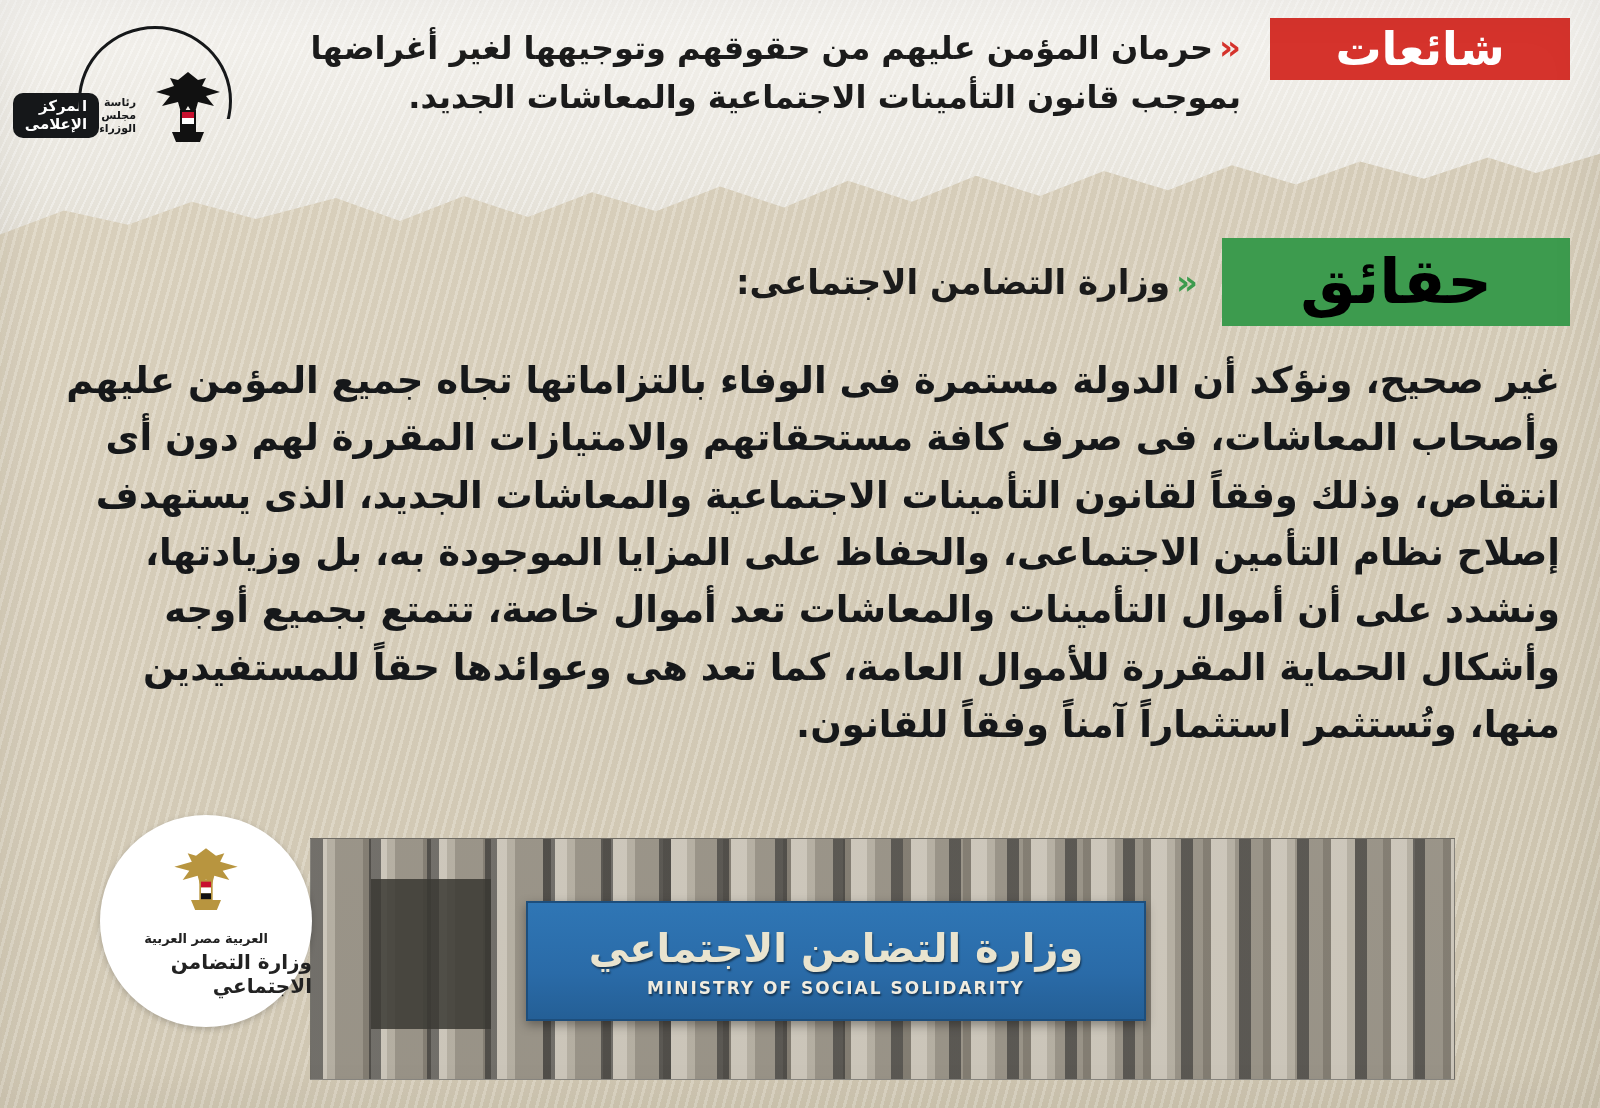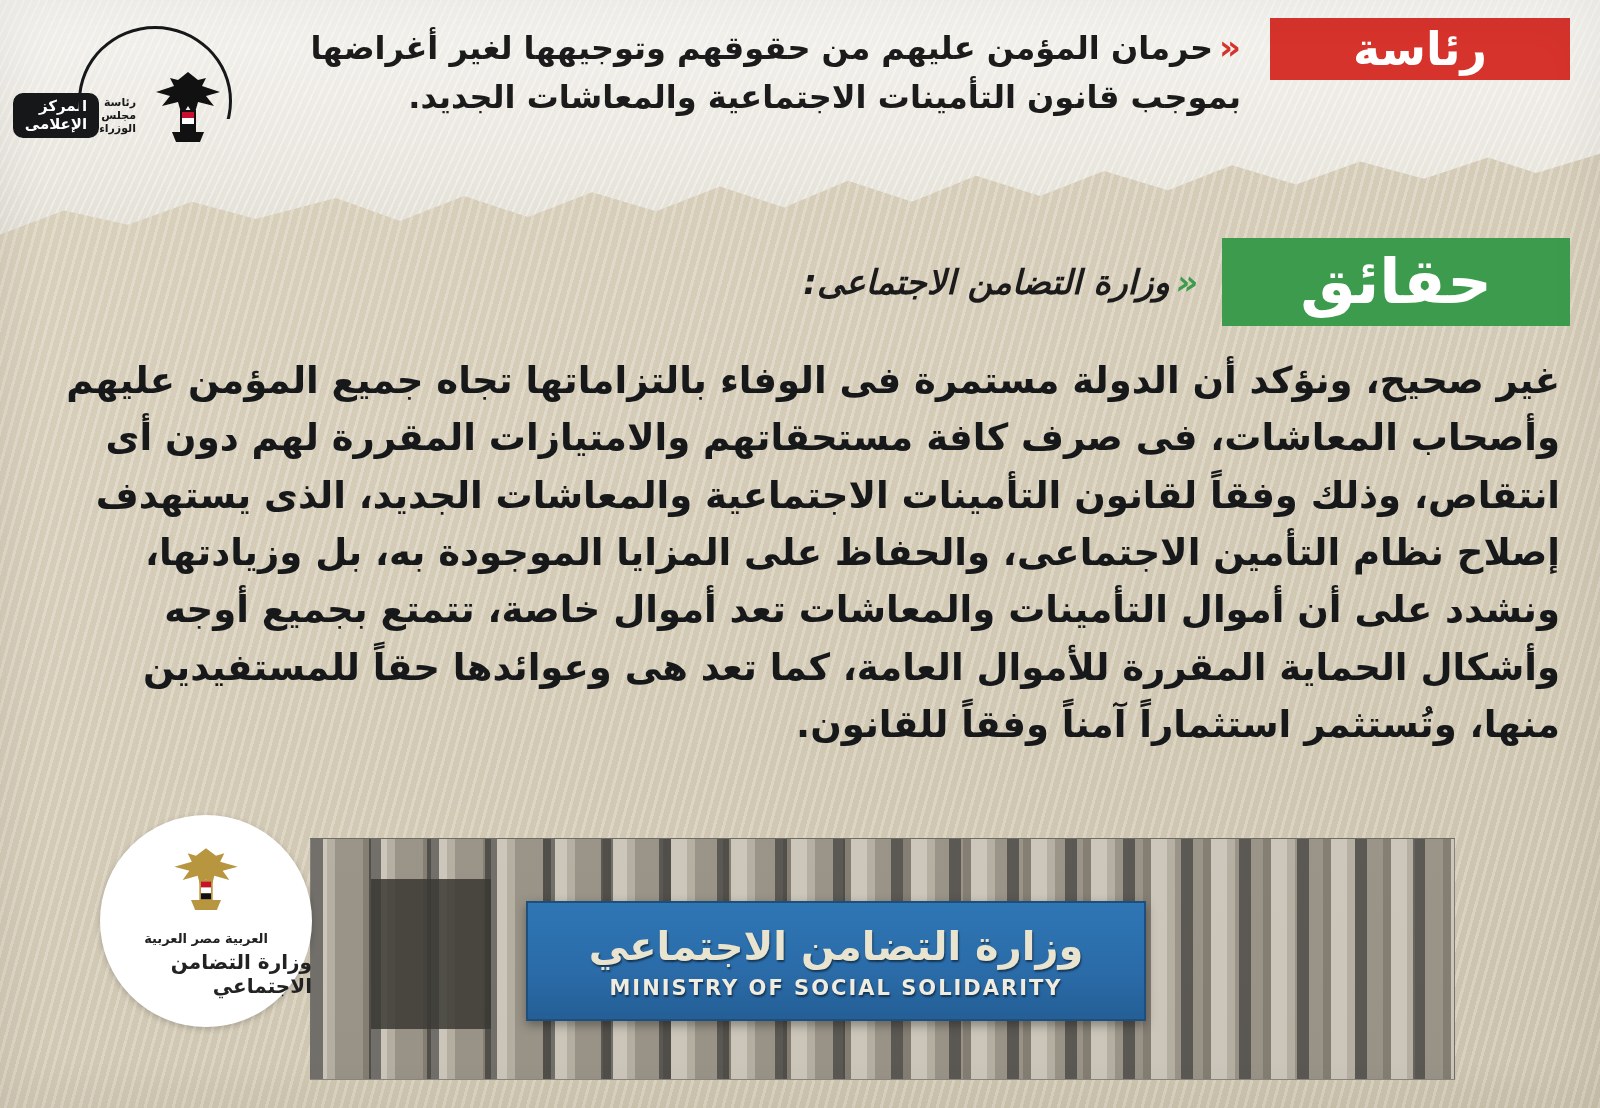--- a/index.html
+++ b/index.html
@@ -103,28 +103,28 @@
   }
 
   
   .facts-badge {
     position: absolute; right: 30px; top: 238px;
     width: 348px; height: 88px;
     background: #3d9b4e;
     display: flex; align-items: center; justify-content: center;
   }
   .facts-badge .label {
-    color: #ffffff; font-size: 62px; font-weight: bold; line-height: 1;
+    color: #000000; font-size: 62px; font-weight: bold; line-height: 1;
   }
   .chev-green { color: #3d9b4e; }
 
   .fact-source {
     position: absolute; right: 402px; top: 262px;
     color: #1b1b1b; font-size: 34px; font-weight: bold;
-    text-align: center; white-space: nowrap; font-style: italic;
+    text-align: center; white-space: nowrap;
   }
 
   .fact-body {
     position: absolute;
     right: 40px; left: 40px; top: 352px;
     color: #16181a;
     font-size: 37px; font-weight: bold; line-height: 1.55;
     text-align: right;
     direction: rtl;
   }
@@ -153,21 +153,21 @@
     background: linear-gradient(180deg,#2f76b5 0%, #2a6ba8 60%, #245f96 100%);
     border: 2px solid #1d4e7c;
     display: flex; flex-direction: column; align-items: center; justify-content: center;
     box-shadow: 0 4px 10px rgba(0,0,0,.35);
   }
   .photo .sign .ar {
     color: #e9e4cf; font-size: 40px; font-weight: bold; letter-spacing: 2px;
     text-shadow: 1px 2px 2px rgba(0,0,0,.5);
   }
   .photo .sign .en {
-    color: #f0ece0; font-size: 21px; font-weight: bold; letter-spacing: 2px;
+    color: #f0ece0; font-size: 17px; font-weight: bold; letter-spacing: 2px;
     margin-top: 7px;
     text-shadow: 1px 2px 2px rgba(0,0,0,.5);
   }
   .photo .dark {
     position: absolute; left: 60px; top: 40px; width: 120px; height: 150px;
     background: #3a3833; opacity: .85;
   }
 
   
   .seal {
@@ -205,21 +205,21 @@
       <rect x="46" y="52" width="12" height="6" fill="#ffffff"></rect>
       <rect x="46" y="58" width="12" height="6" fill="#111"></rect>
       <path d="M36 66 H68 L64 76 H40 Z" fill="#111"></path>
     </svg>
   </div>
   <div class="line1">رئاسة مجلس الوزراء</div>
   <div class="tag">المركز الإعلامى</div>
 </div>
 
 <div class="rumor-badge">
-  <span class="label">رئاسة</span>
+  <span class="label">شائعات</span>
 </div>
 
 <div class="rumor-text">
   <span class="chev">«</span><span>حرمان المؤمن عليهم من حقوقهم وتوجيهها لغير أغراضها بموجب قانون التأمينات الاجتماعية والمعاشات الجديد.</span>
 </div>
 
 <div class="fact-panel"></div>
 
 <div class="facts-badge">
   <span class="label">حقائق</span>

